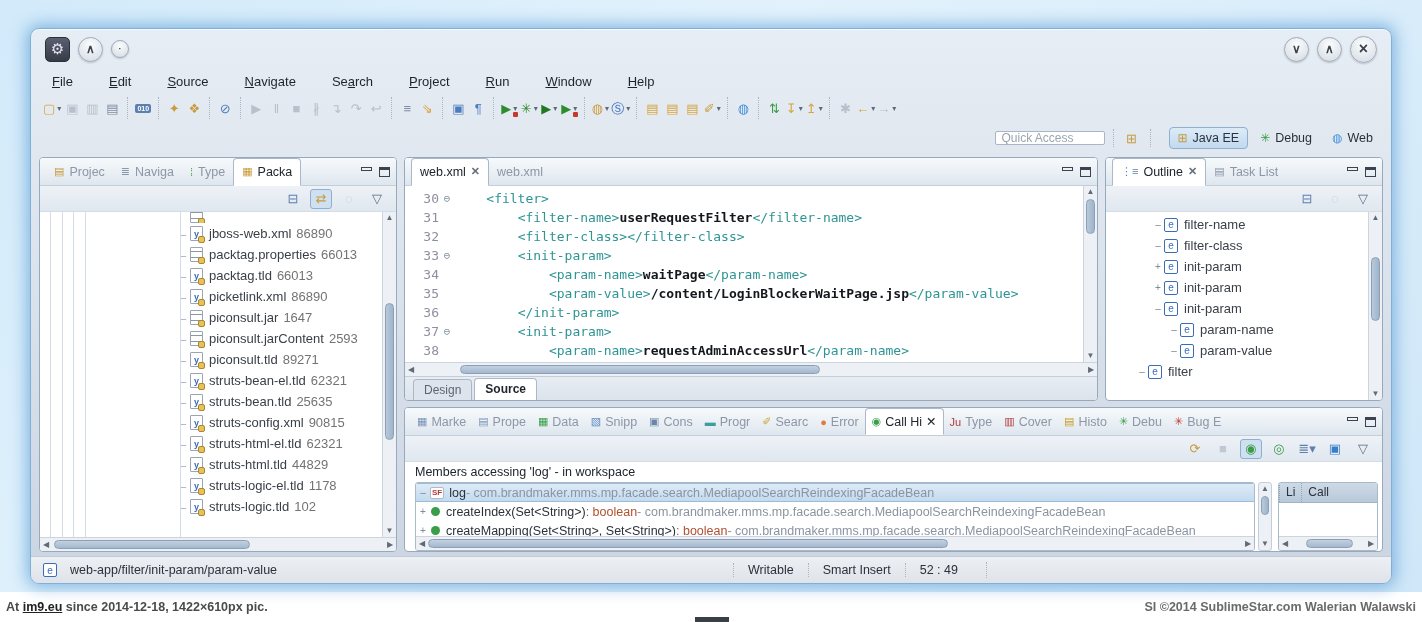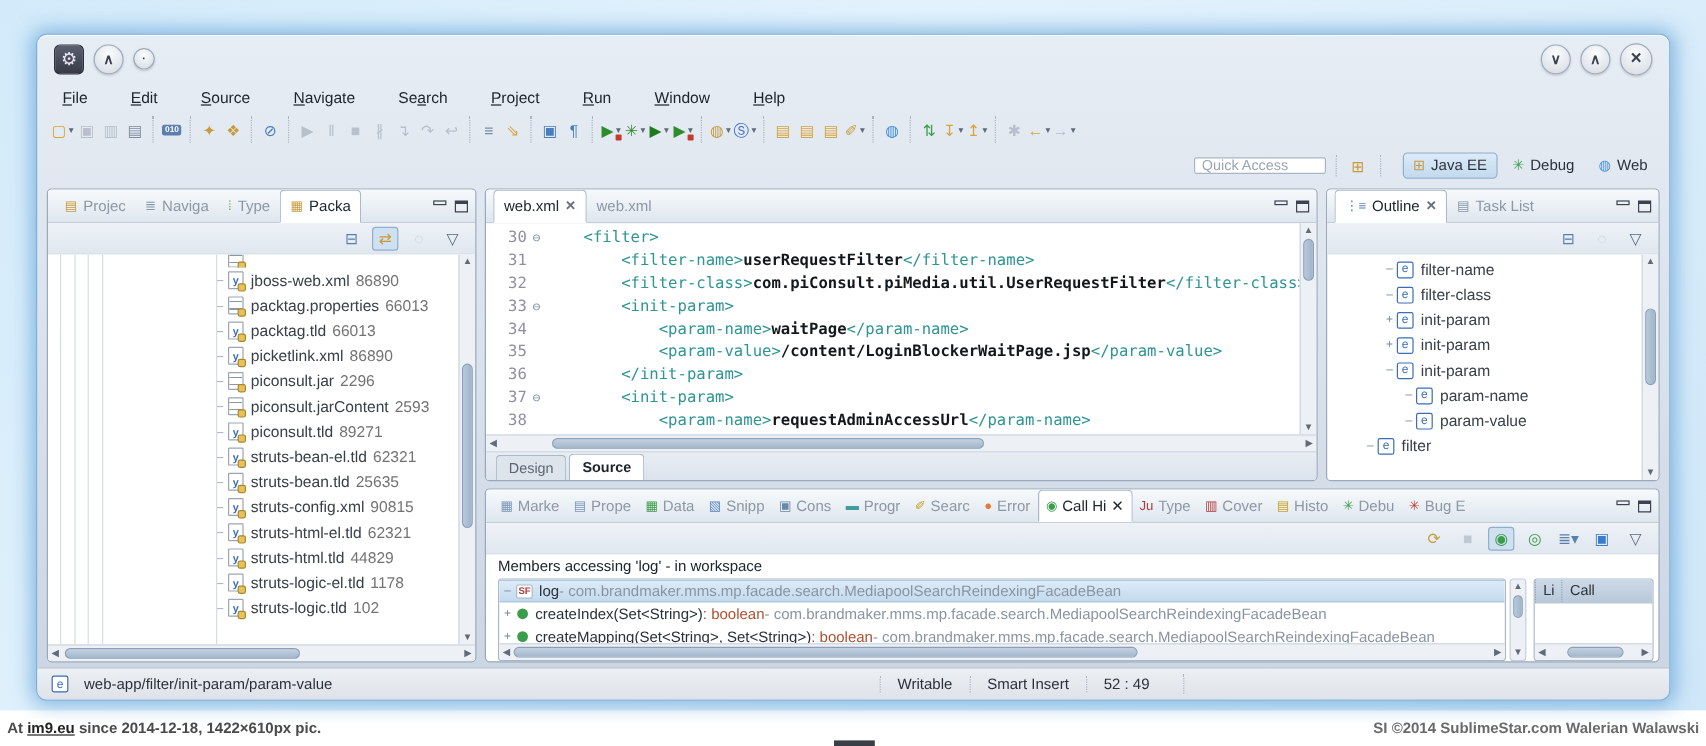--- a/index.html
+++ b/index.html
@@ -414,21 +414,21 @@
                 <span class="doc-ic">y<span class="bdg"></span></span>
                 <span>picketlink.xml</span>
                 <span class="file-rev">86890</span>
               </div>
               <div class="file-row">
                 <span class="dash">–</span>
                 <span class="doc-ic txt">
                   <span class="bdg"></span>
                 </span>
                 <span>piconsult.jar</span>
-                <span class="file-rev">2296</span>
+                <span class="file-rev">1647</span>
               </div>
               <div class="file-row">
                 <span class="dash">–</span>
                 <span class="doc-ic txt">
                   <span class="bdg"></span>
                 </span>
                 <span>piconsult.jarContent</span>
                 <span class="file-rev">2593</span>
               </div>
               <div class="file-row">
@@ -507,21 +507,21 @@
                 </div>
                 <div class="head-btns">
                 <div class="mini-bar"></div>
                 <div class="mini-box"></div>
               </div>
             </div>
             <div class="code-zone">
               <div class="code-area" id="code-area">
                   <div class="code-line"><span class="lnum">30</span><span class="fold">⊖</span><span>    </span><span class="ct">&lt;filter&gt;</span></div>
                   <div class="code-line"><span class="lnum">31</span><span class="fold"> </span><span>        </span><span class="ct">&lt;filter-name&gt;</span><span class="cx">userRequestFilter</span><span class="ct">&lt;/filter-name&gt;</span></div>
-                  <div class="code-line"><span class="lnum">32</span><span class="fold"> </span><span>        </span><span class="ct">&lt;filter-class&gt;</span><span class="cx">com.piConsult.piMedia.util.UserRequestFilter</span><span class="ct">&lt;/filter-class&gt;</span></div>
+                  <div class="code-line"><span class="lnum">32</span><span class="fold"> </span><span>        </span><span class="ct">&lt;filter-class&gt;</span><span class="ct">&lt;/filter-class&gt;</span></div>
                   <div class="code-line"><span class="lnum">33</span><span class="fold">⊖</span><span>        </span><span class="ct">&lt;init-param&gt;</span></div>
                   <div class="code-line"><span class="lnum">34</span><span class="fold"> </span><span>            </span><span class="ct">&lt;param-name&gt;</span><span class="cx">waitPage</span><span class="ct">&lt;/param-name&gt;</span></div>
                   <div class="code-line"><span class="lnum">35</span><span class="fold"> </span><span>            </span><span class="ct">&lt;param-value&gt;</span><span class="cx">/content/LoginBlockerWaitPage.jsp</span><span class="ct">&lt;/param-value&gt;</span></div>
                   <div class="code-line"><span class="lnum">36</span><span class="fold"> </span><span>        </span><span class="ct">&lt;/init-param&gt;</span></div>
                   <div class="code-line"><span class="lnum">37</span><span class="fold">⊖</span><span>        </span><span class="ct">&lt;init-param&gt;</span></div>
                   <div class="code-line"><span class="lnum">38</span><span class="fold"> </span><span>            </span><span class="ct">&lt;param-name&gt;</span><span class="cx">requestAdminAccessUrl</span><span class="ct">&lt;/param-name&gt;</span></div>
                 </div>
               <div class="vsb">
                 <div class="arr up">▲</div>
                   <div class="vthumb" style="top:13px;height:20%;"></div>

